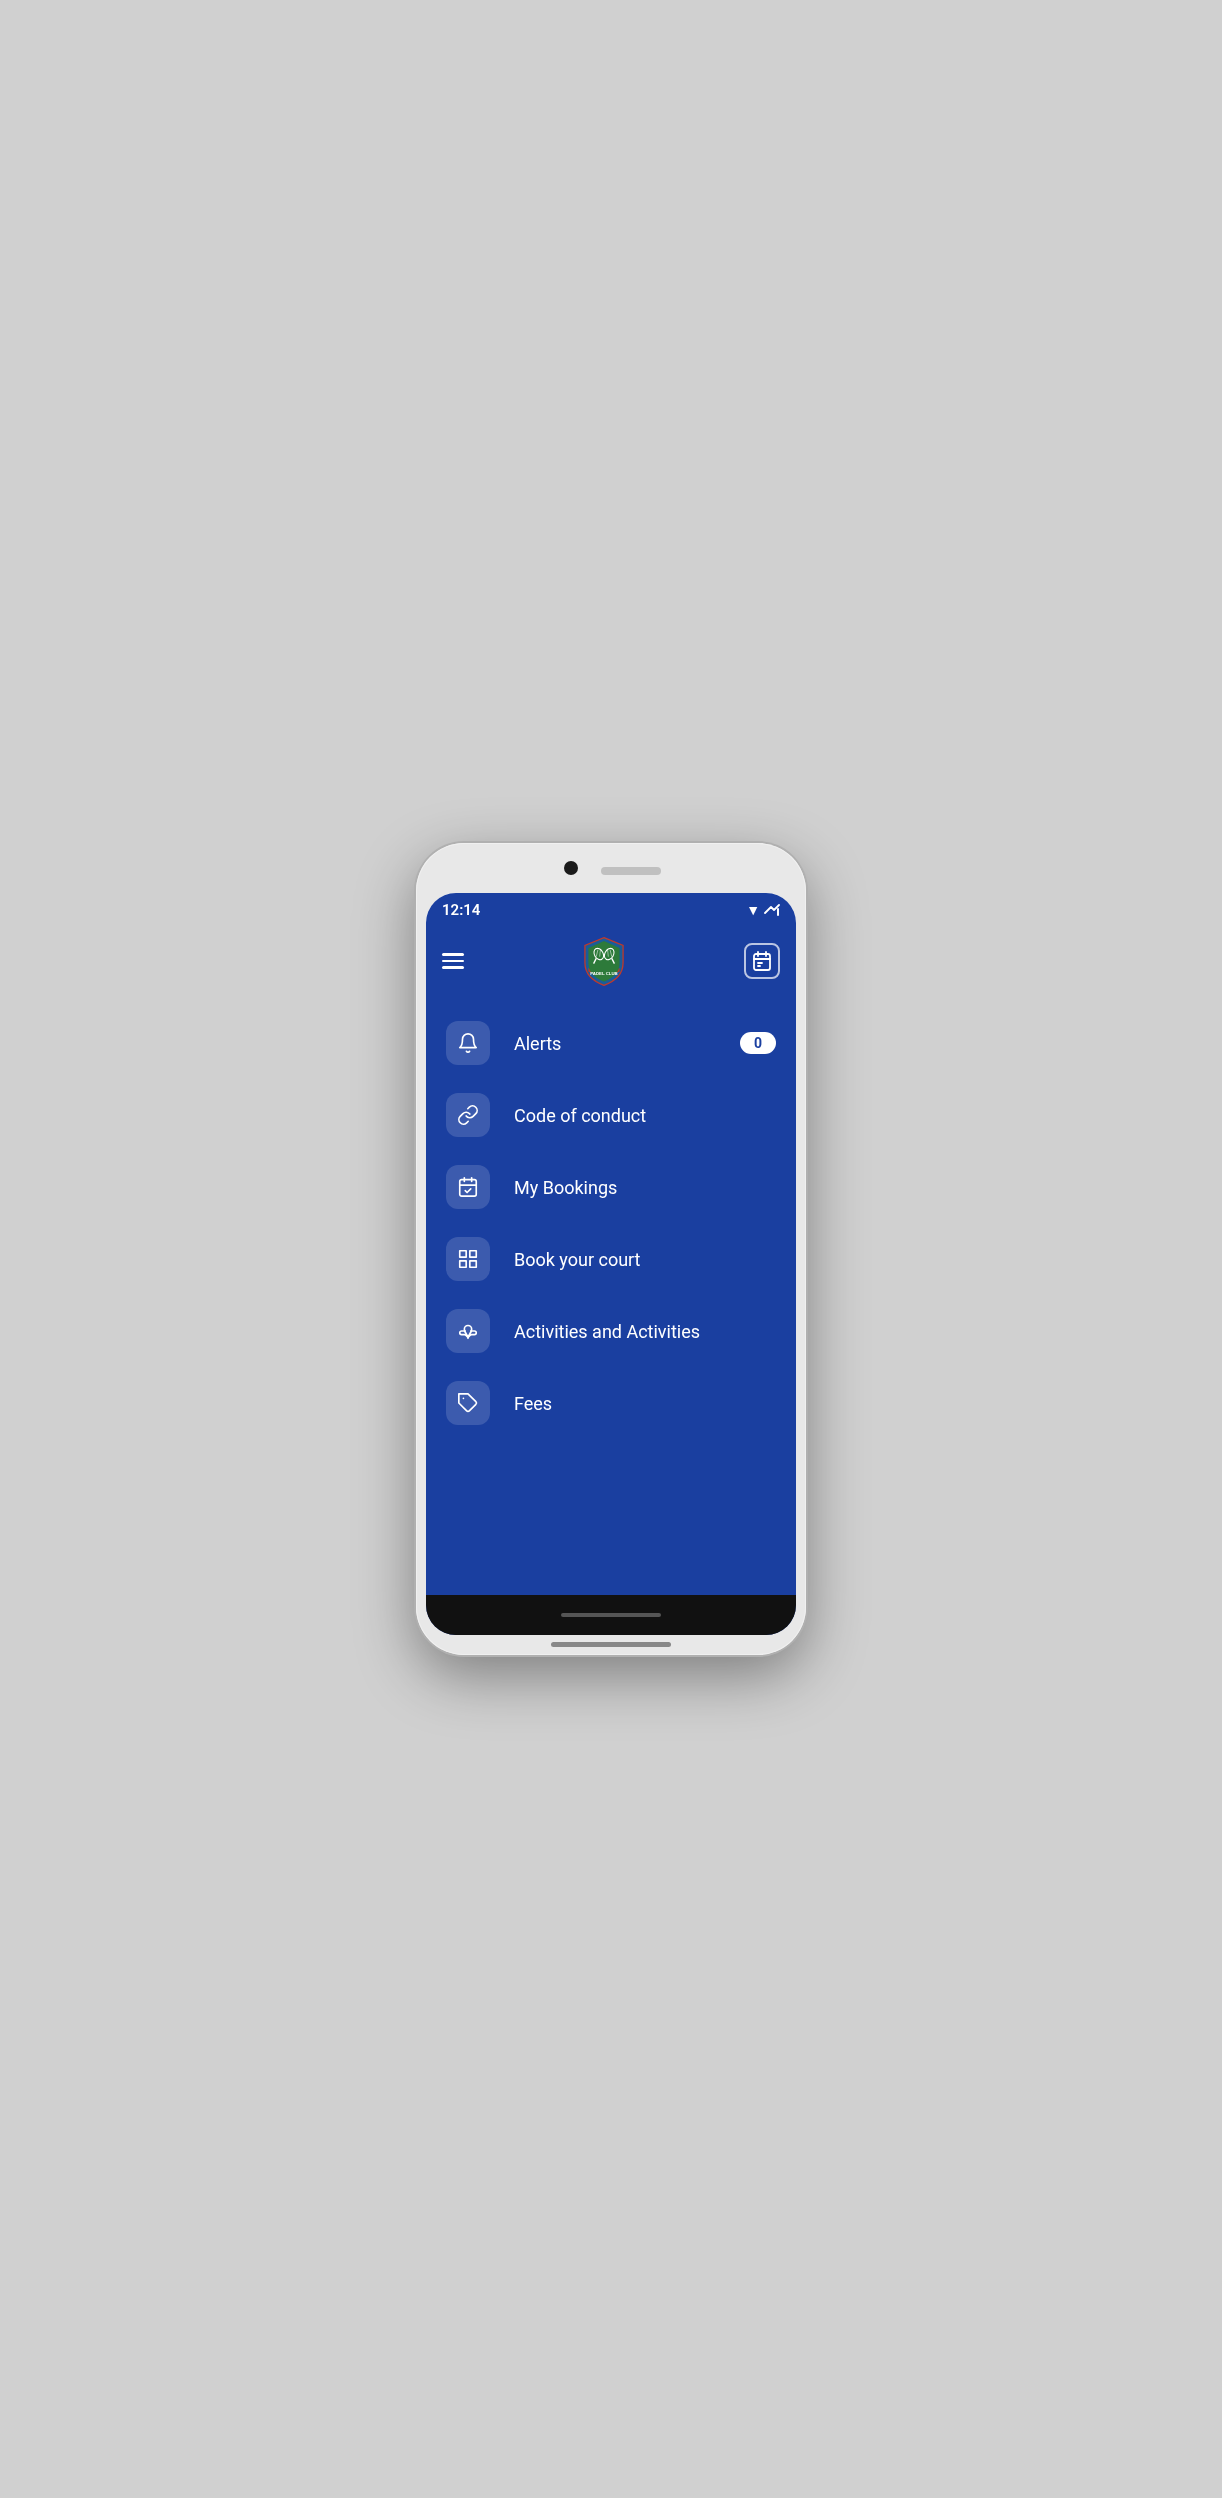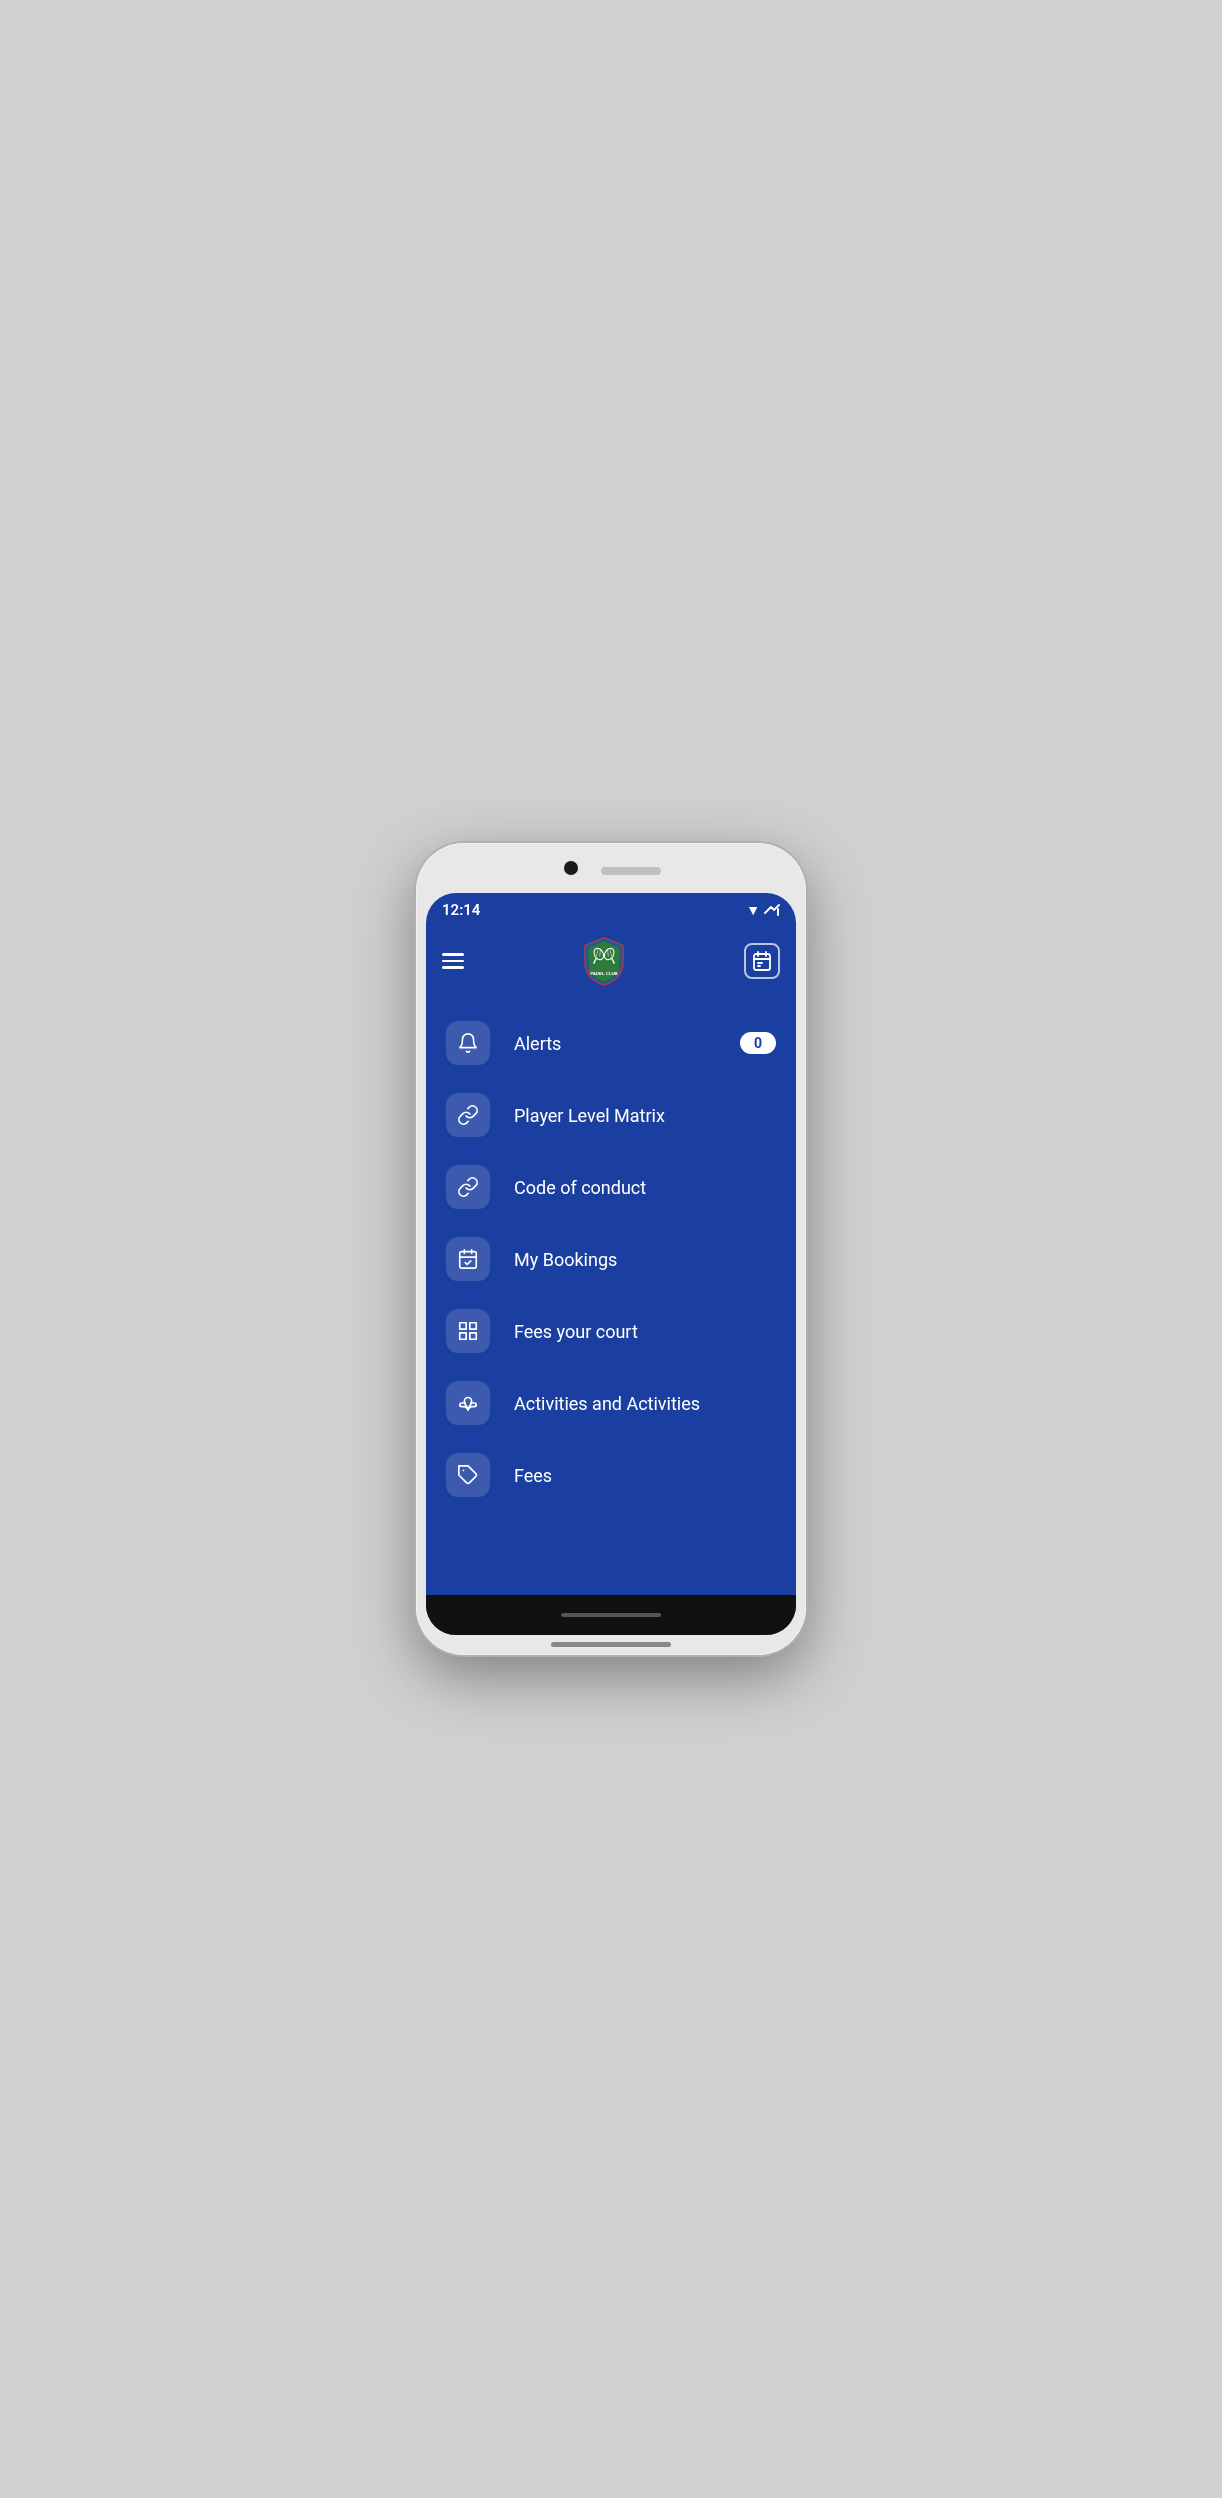--- a/index.html
+++ b/index.html
@@ -296,29 +296,20 @@
         <div class="menu-icon-wrap">
           <svg viewBox="0 0 24 24">
             <path d="M18 8A6 6 0 0 0 6 8c0 7-3 9-3 9h18s-3-2-3-9"></path>
             <path d="M13.73 21a2 2 0 0 1-3.46 0"></path>
           </svg>
         </div>
         <span class="menu-label">Alerts</span>
         <span class="alert-badge">0</span>
       </div>
 
-      <div class="menu-item">
-        <div class="menu-icon-wrap">
-          <svg viewBox="0 0 24 24">
-            <path d="M10 13a5 5 0 0 0 7.54.54l3-3a5 5 0 0 0-7.07-7.07l-1.72 1.71"></path>
-            <path d="M14 11a5 5 0 0 0-7.54-.54l-3 3a5 5 0 0 0 7.07 7.07l1.71-1.71"></path>
-          </svg>
-        </div>
-        <span class="menu-label">Player Level Matrix</span>
-      </div>
 
       <div class="menu-item">
         <div class="menu-icon-wrap">
           <svg viewBox="0 0 24 24">
             <path d="M10 13a5 5 0 0 0 7.54.54l3-3a5 5 0 0 0-7.07-7.07l-1.72 1.71"></path>
             <path d="M14 11a5 5 0 0 0-7.54-.54l-3 3a5 5 0 0 0 7.07 7.07l1.71-1.71"></path>
           </svg>
         </div>
         <span class="menu-label">Code of conduct</span>
       </div>
@@ -340,21 +331,21 @@
 
       <div class="menu-item">
         <div class="menu-icon-wrap">
           <svg viewBox="0 0 24 24">
             <rect x="3" y="3" width="7" height="7"></rect>
             <rect x="14" y="3" width="7" height="7"></rect>
             <rect x="3" y="14" width="7" height="7"></rect>
             <rect x="14" y="14" width="7" height="7"></rect>
           </svg>
         </div>
-        <span class="menu-label">Fees your court</span>
+        <span class="menu-label">Book your court</span>
       </div>
 
       <div class="menu-item">
         <div class="menu-icon-wrap">
           <svg viewBox="0 0 24 24">
             <path d="M12 20c0-4 4-6 4-10a4 4 0 0 0-8 0c0 4 4 6 4 10z"></path>
             <path d="M9 12H5a2 2 0 0 0 0 4h4"></path>
             <path d="M15 12h4a2 2 0 0 1 0 4h-4"></path>
             <path d="M9 16l3 3 3-3"></path>
           </svg>

